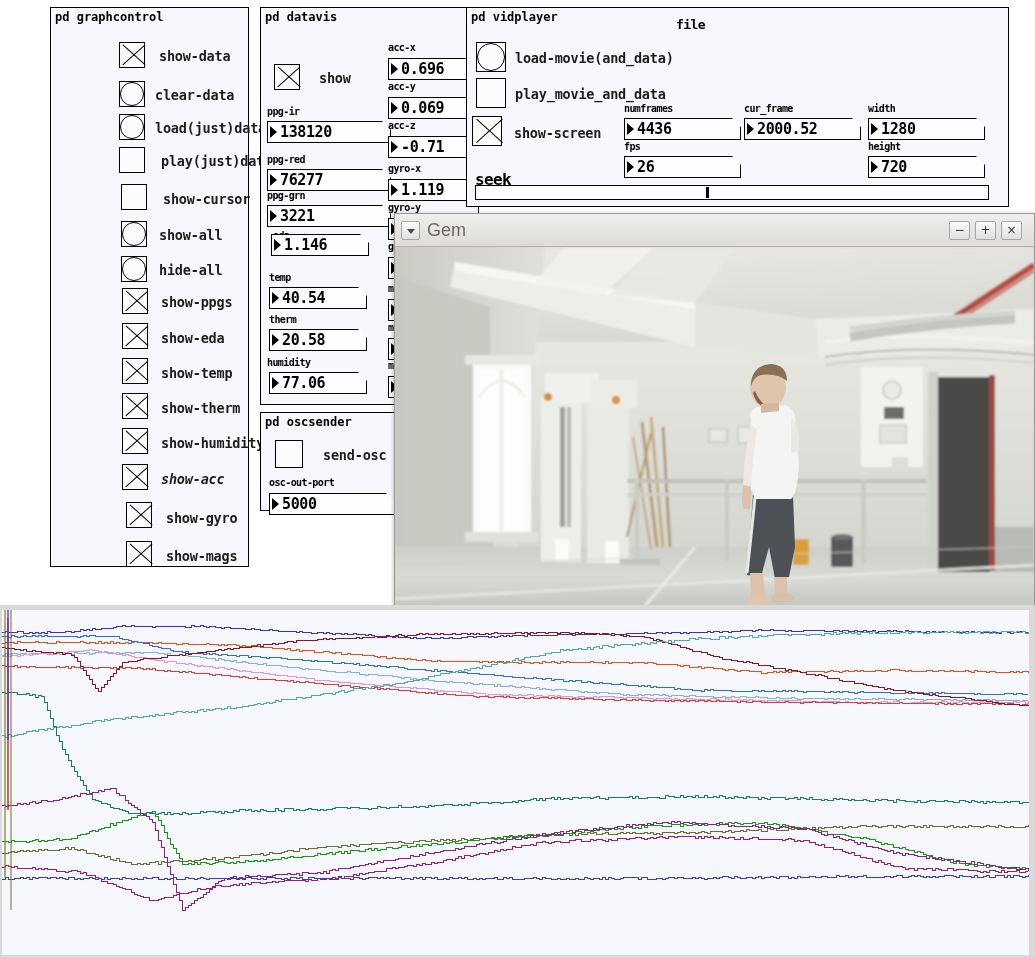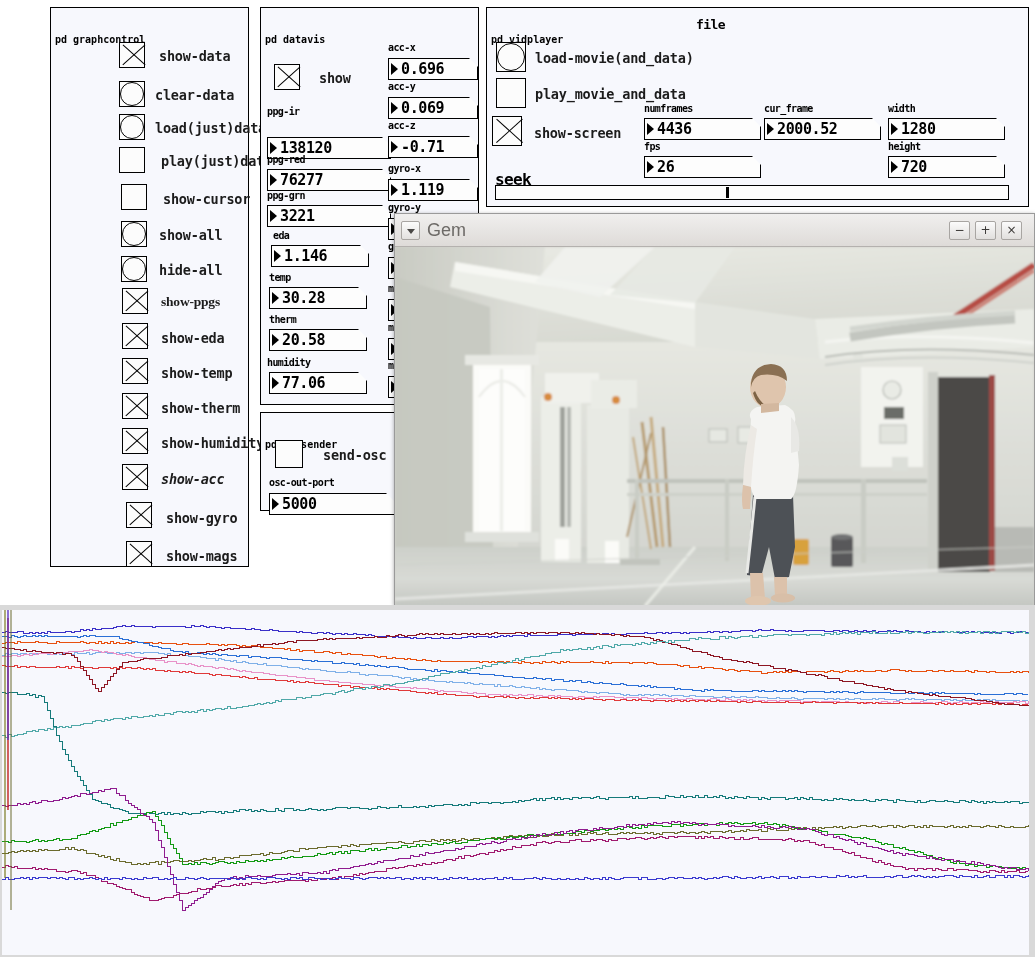--- a/index.html
+++ b/index.html
@@ -21,26 +21,25 @@
     position: absolute;
     background: #f7f8fd;
     border: 1px solid #000;
     box-sizing: border-box;
   }
   .pd-title {
     position: absolute;
     top: 2px;
     left: 4px;
     font-family: "DejaVu Sans Mono", "Liberation Mono", monospace;
-    font-size: 10px;
+    font-size: 12px;
     font-weight: bold;
     color: #000;
     letter-spacing: 0px;
     white-space: nowrap;
-    margin-top: 24px;
   }
 
   
   .pd-toggle {
     position: absolute;
     width: 26px;
     height: 26px;
     border: 1.5px solid #000;
     background: #fcfcfc;
     box-sizing: border-box;
@@ -286,21 +285,21 @@
   <div class="pd-toggle" style="left:70px; top:176px;"></div>
   <div class="pd-lbl" style="left:112px; top:183px;">show-cursor</div>
 
   <div class="pd-bang" style="left:70px; top:213px;"></div>
   <div class="pd-lbl" style="left:108px; top:219px;">show-all</div>
 
   <div class="pd-bang" style="left:70px; top:248px;"></div>
   <div class="pd-lbl" style="left:108px; top:254px;">hide-all</div>
 
   <div class="pd-toggle on" style="left:71px; top:280px;"></div>
-  <div class="pd-lbl" style="left:110px; top:286px;font-family:Liberation Serif, serif;">show-ppgs</div>
+  <div class="pd-lbl" style="left:110px; top:286px;">show-ppgs</div>
 
   <div class="pd-toggle on" style="left:71px; top:315px;"></div>
   <div class="pd-lbl" style="left:110px; top:322px;">show-eda</div>
 
   <div class="pd-toggle on" style="left:71px; top:350px;"></div>
   <div class="pd-lbl" style="left:110px; top:357px;">show-temp</div>
 
   <div class="pd-toggle on" style="left:71px; top:385px;"></div>
   <div class="pd-lbl" style="left:110px; top:392px;">show-therm</div>
 
@@ -317,47 +316,47 @@
   <div class="pd-lbl" style="left:115px; top:540px;">show-mags</div>
 </div>
 
 <div class="pd-canvas" id="pd-datavis" style="left:260px; top:7px; width:219px; height:398px;">
   <div class="pd-title">pd datavis</div>
 
   <div class="pd-toggle on" style="left:13px; top:56px;"></div>
   <div class="pd-lbl" style="left:58px; top:62px;">show</div>
 
   <div class="pd-num-label" style="left:6px; top:98px;">ppg-ir</div>
-  <div class="pd-num" style="left:6px; top:113px; width:124px;margin-top:16px;">
+  <div class="pd-num" style="left:6px; top:113px; width:124px;">
     <span class="tri"></span>
     <span class="val">138120</span>
   </div>
 
   <div class="pd-num-label" style="left:6px; top:146px;">ppg-red</div>
   <div class="pd-num" style="left:6px; top:161px; width:124px;">
     <span class="tri"></span>
     <span class="val">76277</span>
   </div>
 
   <div class="pd-num-label" style="left:6px; top:182px;">ppg-grn</div>
   <div class="pd-num" style="left:6px; top:197px; width:124px;">
     <span class="tri"></span>
     <span class="val">3221</span>
   </div>
 
   <div class="pd-num-label" style="left:12px; top:222px;">eda</div>
-  <div class="pd-num" style="left:10px; top:237px; width:98px;">
+  <div class="pd-num" style="left:10px; top:226px; width:98px;">
     <span class="tri"></span>
     <span class="val">1.146</span>
   </div>
 
   <div class="pd-num-label" style="left:8px; top:264px;">temp</div>
   <div class="pd-num" style="left:8px; top:279px; width:98px;">
     <span class="tri"></span>
-    <span class="val">30.28</span>
+    <span class="val">40.54</span>
   </div>
 
   <div class="pd-num-label" style="left:8px; top:306px;text-align:right;">therm</div>
   <div class="pd-num" style="left:8px; top:321px; width:98px;">
     <span class="tri"></span>
     <span class="val">20.58</span>
   </div>
 
   <div class="pd-num-label" style="left:6px; top:349px;">humidity</div>
   <div class="pd-num" style="left:8px; top:364px; width:98px;">
@@ -426,21 +425,21 @@
   <div class="pd-toggle" style="left:14px; top:27px; width:28px; height:28px;"></div>
   <div class="pd-lbl" style="left:62px; top:34px;">send-osc</div>
 
   <div class="pd-num-label" style="left:8px; top:64px;">osc-out-port</div>
   <div class="pd-num" style="left:8px; top:80px; width:126px;">
     <span class="tri"></span>
     <span class="val">5000</span>
   </div>
 </div>
 
-<div class="pd-canvas" id="pd-vidplayer" style="left:486px; top:7px; width:543px; height:200px;">
+<div class="pd-canvas" id="pd-vidplayer" style="left:466px; top:7px; width:543px; height:200px;">
   <div class="pd-title">pd vidplayer</div>
 
   <div class="pd-num-label" style="left:209px; top:9px; font-size:13px;">file</div>
 
   <div class="pd-bang" style="left:9px; top:34px; width:30px; height:30px;"></div>
   <div class="pd-lbl" style="left:48px; top:42px;">load-movie(and_data)</div>
 
   <div class="pd-toggle" style="left:9px; top:70px; width:30px; height:30px;"></div>
   <div class="pd-lbl" style="left:48px; top:78px;">play_movie_and_data</div>
 

